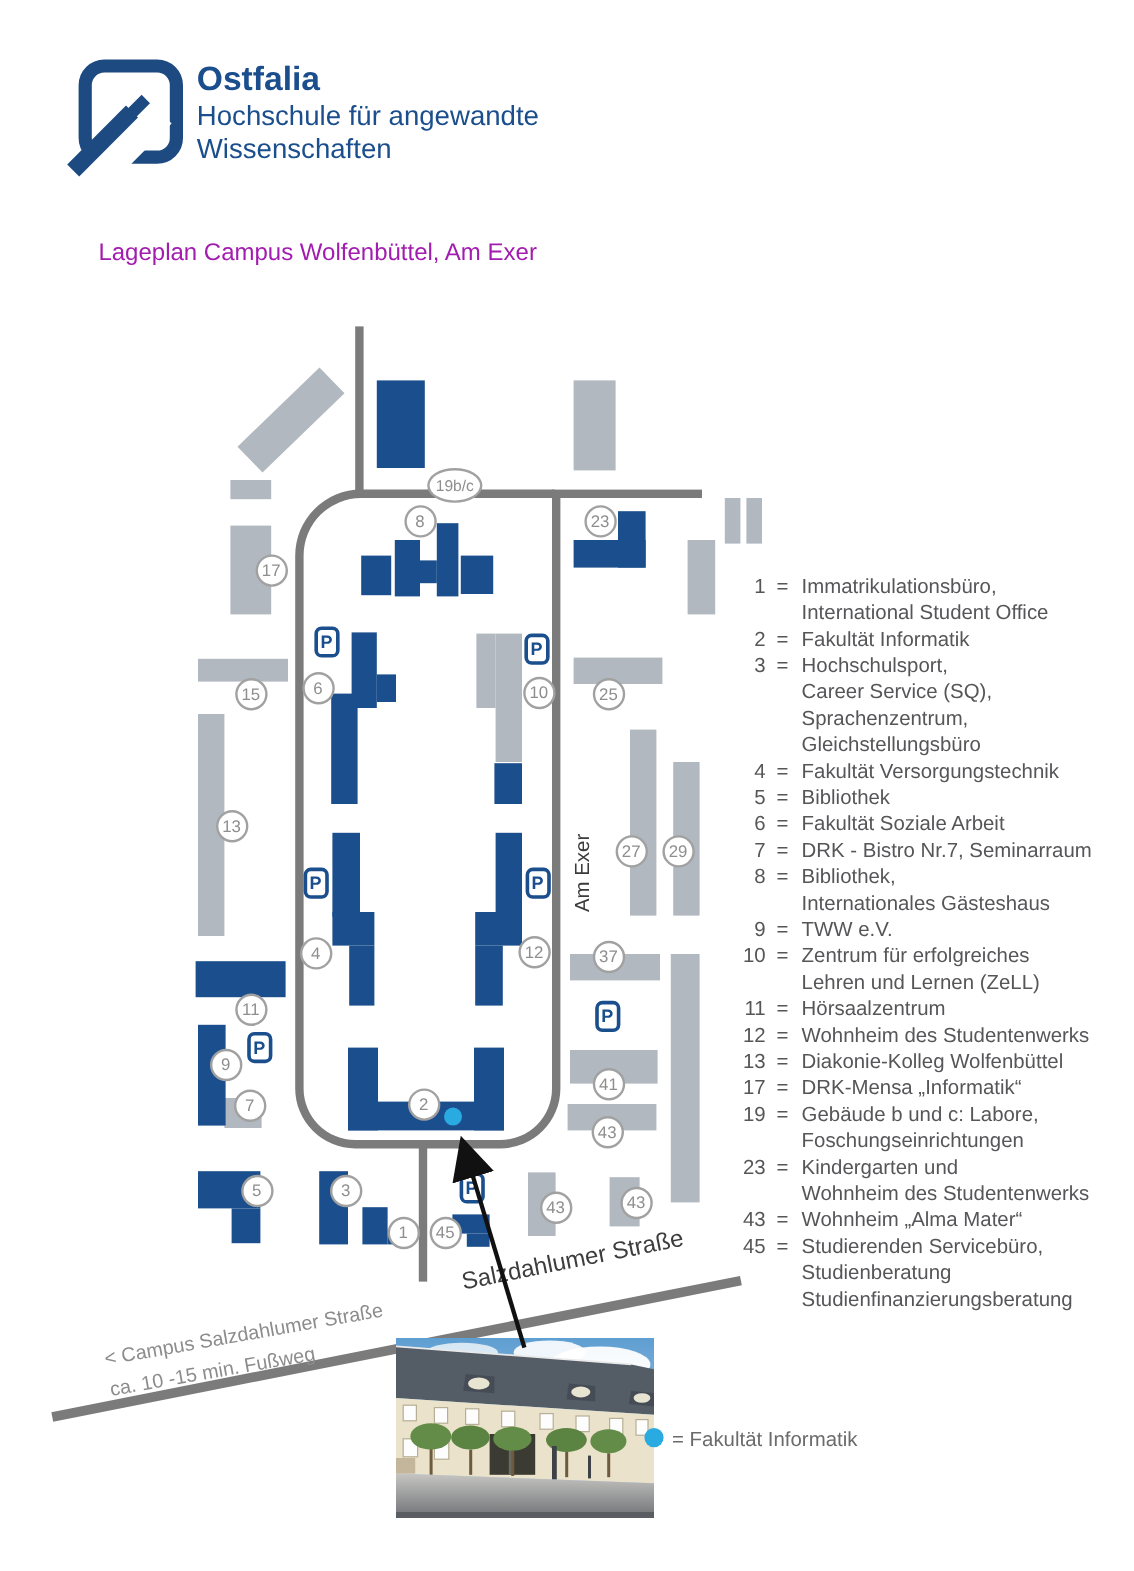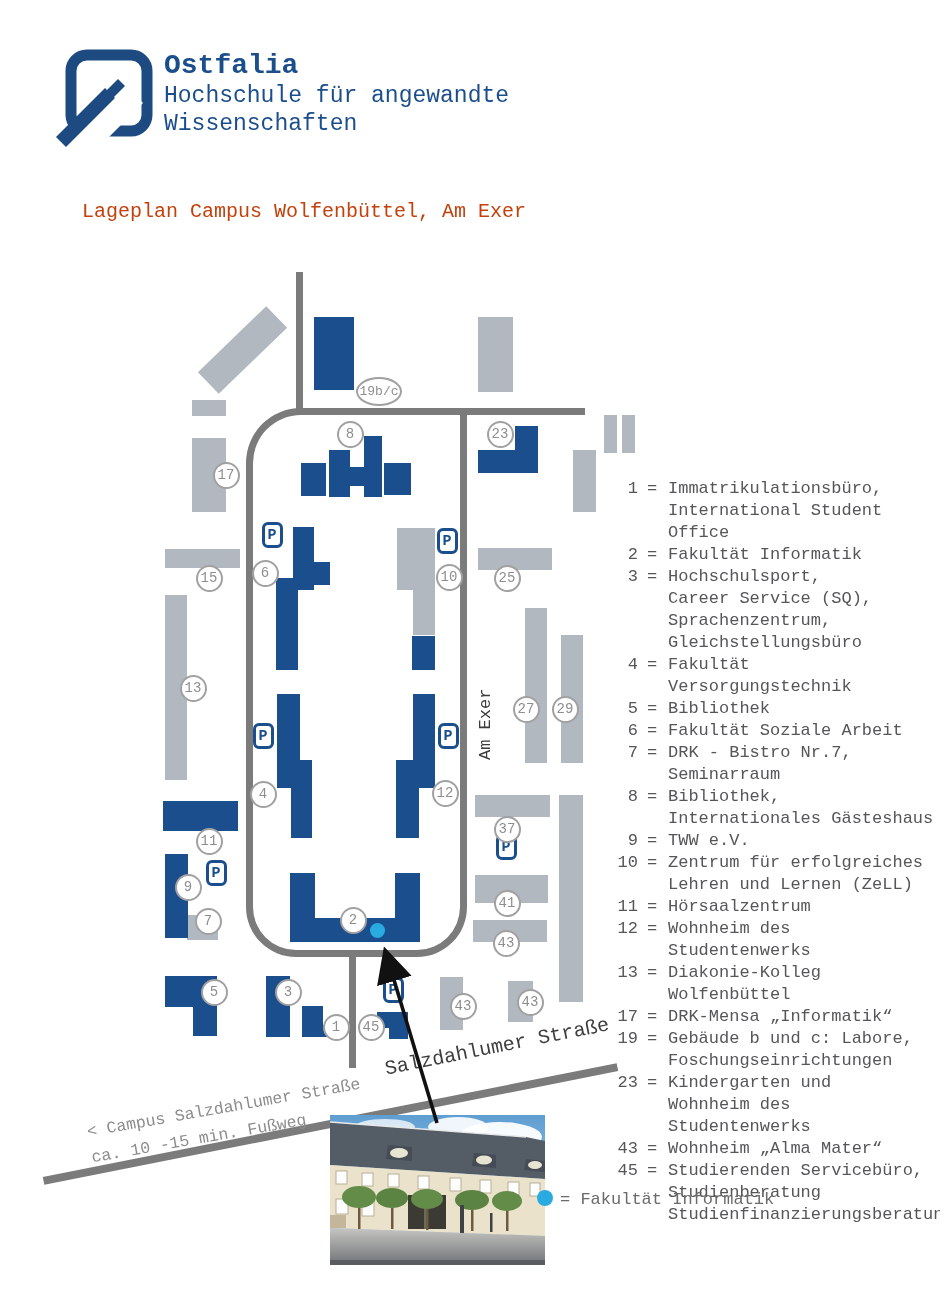--- a/index.html
+++ b/index.html
@@ -1,23 +1,23 @@
 <!DOCTYPE html>
 <html style="--blue: #1b4e8c; --gray: #b1b8c0; --road: #7b7b7b; --cyan: #29abe2;"><head>
 <meta charset="utf-8">
 <style>
   html,body{margin:0;padding:0;background:#fff;}
   .page{position:relative;width:940px;height:1309px;background:#fff;overflow:hidden;
-        font-family:Liberation Mono, monospace;}
+        font-family:Liberation Sans, sans-serif;}
   
   .logo-svg{position:absolute;left:55px;top:45px;width:110px;height:110px;}
   .logo-text{position:absolute;left:164px;top:50px;color:var(--blue);line-height:28px;}
   .logo-name{font-size:28px;font-weight:700;line-height:32px;}
   .logo-sub{font-size:23px;font-weight:400;}
-  .title{position:absolute;left:82px;top:200px;font-size:20px;color:#c2410c;}
+  .title{position:absolute;left:82px;top:200px;font-size:20px;color:#a21caf;}
   
   .map{position:absolute;left:0;top:0;width:945px;height:1309px;}
   .shape{position:absolute;box-sizing:border-box;}
   .bldg-blue{background:var(--blue);}
   .bldg-gray{background:var(--gray);}
   .road{background:var(--road);}
   .loop{position:absolute;left:246px;top:408px;width:221px;height:549px;box-sizing:border-box;
         border:7px solid var(--road);border-radius:55px 6px 50px 50px;}
   .marker{position:absolute;box-sizing:border-box;background:#fff;border:2.5px solid #a1a1a1;
           border-radius:50%;color:#8e8e8e;display:flex;align-items:center;justify-content:center;
@@ -125,34 +125,34 @@
         <div class="shape bldg-blue" style="left: 323px; top: 1025px; width: 14px; height: 12px;"></div>
         <div class="shape bldg-blue" style="left: 377px; top: 1012px; width: 31px; height: 16px;"></div>
         <div class="shape bldg-blue" style="left: 389px; top: 1028px; width: 19px; height: 11px;"></div>
         <div class="picon" style="left: 261.5px; top: 522px; width: 21px; height: 26px;">P</div>
         <div class="picon" style="left: 436.5px; top: 528px; width: 21px; height: 26px;">P</div>
         <div class="picon" style="left: 252.5px; top: 723px; width: 21px; height: 26px;">P</div>
         <div class="picon" style="left: 437.5px; top: 723px; width: 21px; height: 26px;">P</div>
         <div class="picon" style="left: 205.5px; top: 860px; width: 21px; height: 26px;">P</div>
         <div class="picon" style="left: 495.5px; top: 834px; width: 21px; height: 26px;">P</div>
         <div class="picon" style="left: 382.5px; top: 977px; width: 21px; height: 26px;">P</div>
-        <div class="marker wide" style="left: 356px; top: 377px; width: 46px; height: 29px;">19b/c</div>
+        <div class="marker wide" style="left: 356px; top: 390px; width: 46px; height: 29px;">19b/c</div>
         <div class="marker" style="left: 336.5px; top: 420.5px; width: 27px; height: 27px;">8</div>
         <div class="marker" style="left: 486.5px; top: 420.5px; width: 27px; height: 27px;">23</div>
         <div class="marker" style="left: 212.5px; top: 461.5px; width: 27px; height: 27px;">17</div>
         <div class="marker" style="left: 195.5px; top: 564.5px; width: 27px; height: 27px;">15</div>
         <div class="marker" style="left: 251.5px; top: 559.5px; width: 27px; height: 27px;">6</div>
         <div class="marker" style="left: 435.5px; top: 563.5px; width: 27px; height: 27px;">10</div>
         <div class="marker" style="left: 493.5px; top: 564.5px; width: 27px; height: 27px;">25</div>
         <div class="marker" style="left: 179.5px; top: 674.5px; width: 27px; height: 27px;">13</div>
         <div class="marker" style="left: 512.5px; top: 695.5px; width: 27px; height: 27px; text-align: right;">27</div>
         <div class="marker" style="left: 551.5px; top: 695.5px; width: 27px; height: 27px;">29</div>
         <div class="marker" style="left: 249.5px; top: 780.5px; width: 27px; height: 27px;">4</div>
         <div class="marker" style="left: 431.5px; top: 779.5px; width: 27px; height: 27px;">12</div>
-        <div class="marker" style="left: 493.5px; top: 783.5px; width: 27px; height: 27px; margin-top: 32px;">37</div>
+        <div class="marker" style="left: 493.5px; top: 783.5px; width: 27px; height: 27px;">37</div>
         <div class="marker" style="left: 195.5px; top: 827.5px; width: 27px; height: 27px;">11</div>
         <div class="marker" style="left: 174.5px; top: 873.5px; width: 27px; height: 27px;">9</div>
         <div class="marker" style="left: 194.5px; top: 907.5px; width: 27px; height: 27px;">7</div>
         <div class="marker" style="left: 339.5px; top: 906.5px; width: 27px; height: 27px;">2</div>
         <div class="marker" style="left: 493.5px; top: 889.5px; width: 27px; height: 27px;">41</div>
         <div class="marker" style="left: 492.5px; top: 929.5px; width: 27px; height: 27px;">43</div>
         <div class="marker" style="left: 200.5px; top: 978.5px; width: 27px; height: 27px;">5</div>
         <div class="marker" style="left: 274.5px; top: 978.5px; width: 27px; height: 27px;">3</div>
         <div class="marker" style="left: 322.5px; top: 1013.5px; width: 27px; height: 27px;">1</div>
         <div class="marker" style="left: 357.5px; top: 1013.5px; width: 27px; height: 27px;">45</div>

